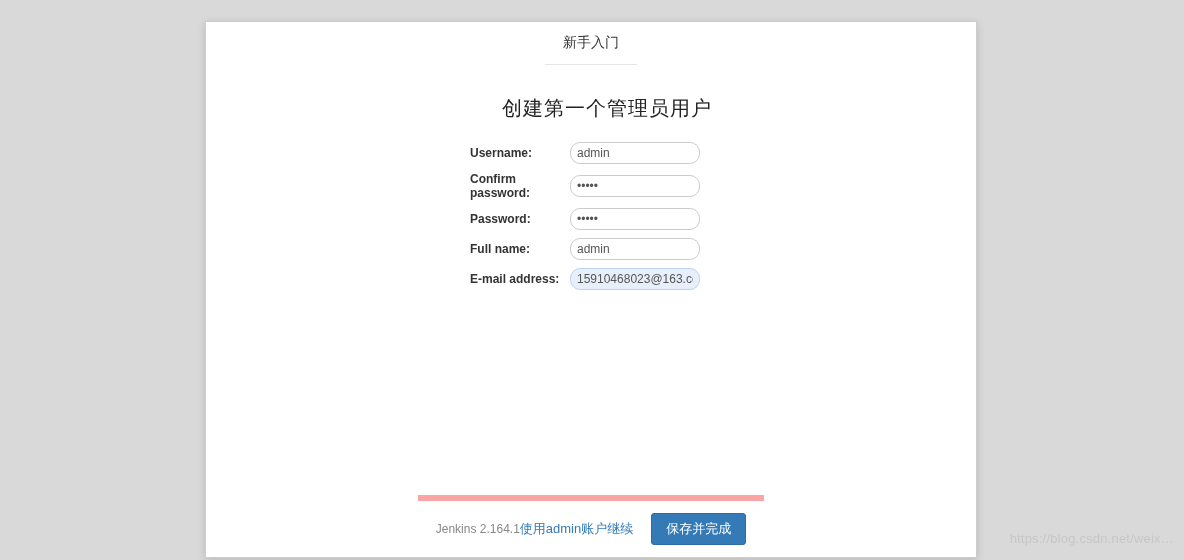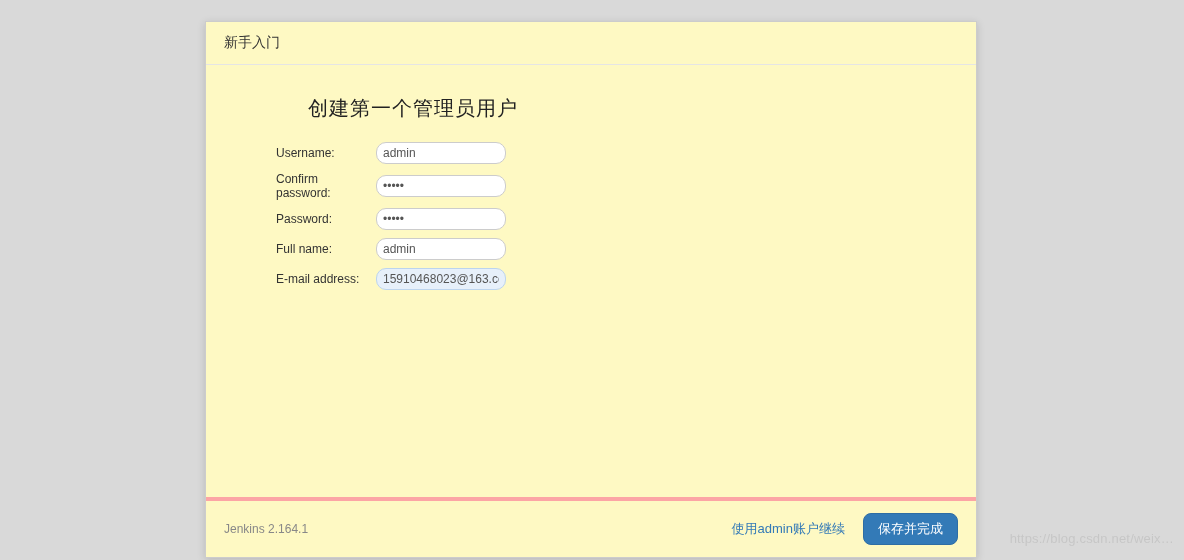--- a/index.html
+++ b/index.html
@@ -14,25 +14,26 @@
       height: 560px;
       overflow: hidden;
       position: relative;
     }
     .modal {
       position: absolute;
       top: 21px;
       left: 205px;
       width: 772px;
       height: 537px;
-      background: #fef9c3;
+      background: #ffffff;
       border: 1px solid #ccc;
       box-shadow: 0 2px 8px rgba(0,0,0,0.15);
       display: flex;
       flex-direction: column;
+      align-items: center;
     }
     .modal-header {
       padding: 12px 18px;
       border-bottom: 1px solid #e5e5e5;
       font-size: 14px;
       color: #333;
     }
     .modal-body {
       flex: 1;
       padding: 30px 70px 20px 70px;
@@ -50,37 +51,38 @@
       display: flex;
       align-items: center;
       margin-bottom: 8px;
     }
     .form-label {
       width: 100px;
       font-size: 12px;
       color: #333;
       text-align: left;
       padding-right: 10px;
+      font-weight: bold;
     }
     .form-input {
       width: 130px;
       height: 22px;
       padding: 2px 6px;
       font-size: 12px;
       border: 1px solid #ccc;
       border-radius: 10px;
       color: #555;
       background: #fff;
     }
     .form-input.highlight {
       background: #e7f0fa;
       border: 1px solid #bcd4ee;
     }
     .modal-footer {
-      border-top: 4px solid #fca5a5;
+      border-top: 6px solid #fca5a5;
       padding: 12px 18px;
       display: flex;
       align-items: center;
       justify-content: space-between;
     }
     .version-text {
       font-size: 12px;
       color: #888;
     }
     .footer-actions {
@@ -93,21 +95,21 @@
       color: #337ab7;
       text-decoration: none;
       cursor: pointer;
       background: none;
       border: none;
     }
     .primary-button {
       background: #337ab7;
       color: #fff;
       border: 1px solid #2e6da4;
-      border-radius: 8px;
+      border-radius: 3px;
       padding: 6px 14px;
       font-size: 13px;
       cursor: pointer;
     }
     .watermark {
       position: absolute;
       right: 10px;
       bottom: 14px;
       font-size: 13px;
       color: #b8b8b8;

